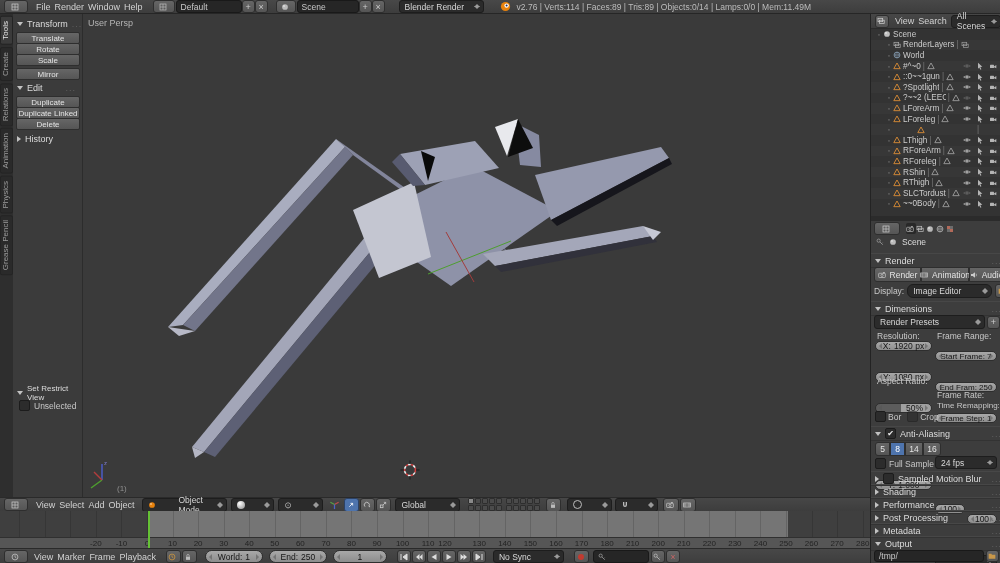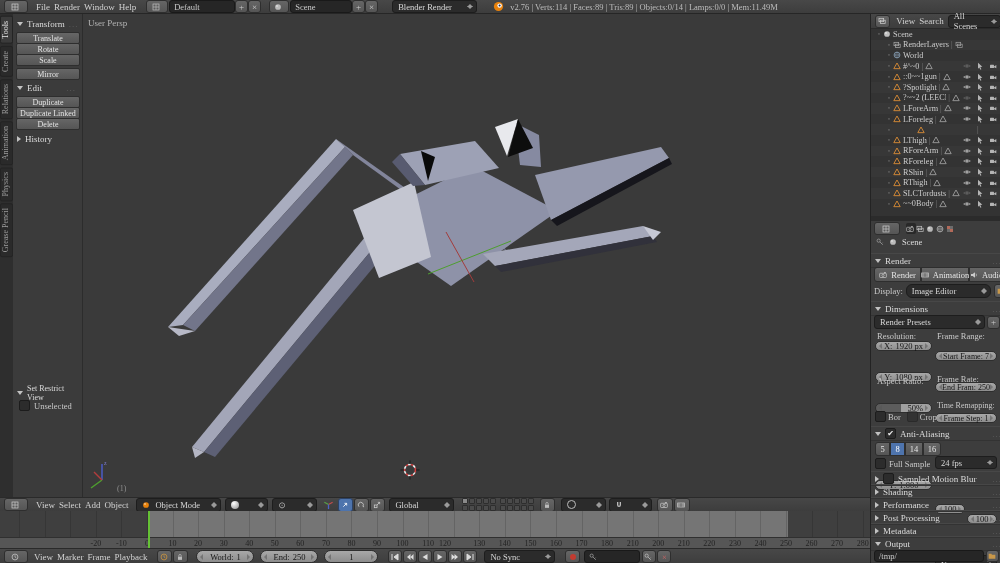--- a/index.html
+++ b/index.html
@@ -1,17 +1,17 @@
 <!DOCTYPE html>
 <html><head>
 <meta charset="utf-8">
 <style>
   html,body{margin:0;padding:0;background:#222;}
   #app{position:relative;width:1000px;height:563px;overflow:hidden;background:#e5e5e5;
-       font-family:Liberation Serif, serif;color:#ddd;font-size:9px;-webkit-font-smoothing:antialiased;}
+       font-family:Liberation Sans, sans-serif;color:#ddd;font-size:9px;-webkit-font-smoothing:antialiased;}
   .a{position:absolute;box-sizing:border-box;}
   .row{display:flex;align-items:center;}
   .menu{color:#d2d2d2;padding:0 2px;cursor:default;}
   .btn{background:linear-gradient(#666,#555);border:1px solid #2e2e2e;border-radius:3px;
        color:#e4e4e4;display:flex;align-items:center;justify-content:center;font-size:8.5px;}
   .sq{width:11px;height:11px;font-size:9px;color:#ccc;}
   .dd{background:#2b2b2b;border:1px solid #1d1d1d;border-radius:3px;color:#d8d8d8;
       display:flex;align-items:center;padding:0 12px 0 5px;font-size:8.5px;position:relative;}
   .dd::before{content:"";position:absolute;right:3px;top:3px;border-left:3px solid transparent;
       border-right:3px solid transparent;border-bottom:3.5px solid #9a9a9a;}
@@ -302,21 +302,21 @@
   <div class="a" id="vheader">
     <div class="btn" style="width:22px;height:11px;margin:0 6px 0 4px;">
       <svg class="oi" style="color:#ccc">
           <use href="#i-grid"></use>
         </svg>
     </div>
     <span class="menu">View</span>
     <span class="menu">Select</span>
     <span class="menu">Add</span>
     <span class="menu">Object</span>
-    <div class="dd" style="width:66px;height:12px;margin-left:6px;gap:3px;">
+    <div class="dd" style="width:66px;height:12px;margin-left:6px;gap:20px;">
       <svg class="oi" style="color:#e8820c">
           <use href="#i-ball"></use>
         </svg>
       <span>Object Mode</span>
     </div>
     <div class="dd" style="width:24px;height:12px;margin-left:4px;">
       <span style="width:8px;height:8px;border-radius:50%;background:radial-gradient(circle at 35% 30%,#fff,#8a8a8a);"></span>
     </div>
     <div class="dd" style="width:26px;height:12px;margin-left:4px;">
       <span style="color:#bbb;">⊙</span>
@@ -1011,21 +1011,21 @@
       <div class="nf a" style="left:64px;top:131px;width:62px;height:10px;">
         <span style="font-size:8px;">End Fram: 250</span>
       </div>
       <div class="nf a" style="left:4px;top:142px;width:57px;height:10px;background:linear-gradient(to right,#5c5c5c 0 45%,#a0a0a0 45%);justify-content:flex-end;padding-right:8px;">
         <span>50%</span>
       </div>
       <div class="nf a" style="left:64px;top:142px;width:62px;height:10px;">
         <span style="font-size:8px;">Frame Step: 1</span>
       </div>
       <span class="a lbl" style="left:6px;top:155px;">Aspect Ratio:</span>
-      <span class="a lbl" style="left:66px;top:153px;">Frame Rate:</span>
+      <span class="a lbl" style="left:66px;top:169px;">Frame Rate:</span>
       <div class="nf a" style="left:4px;top:165px;width:57px;height:10px;">
         <span>X:</span>
           <span>1.000</span>
       </div>
       <div class="dd a" style="left:64px;top:165px;width:62px;height:13px;">
         <span>24 fps</span>
       </div>
       <div class="nf a" style="left:4px;top:176px;width:57px;height:10px;">
         <span>Y:</span>
           <span>1.000</span>

